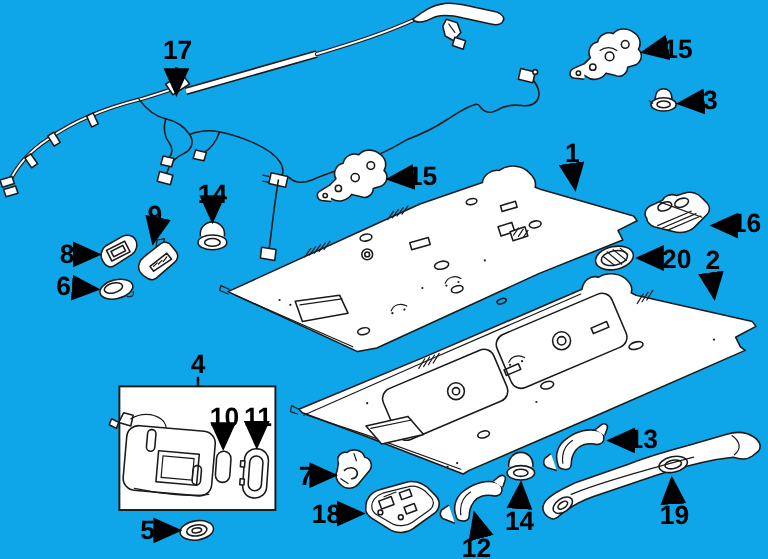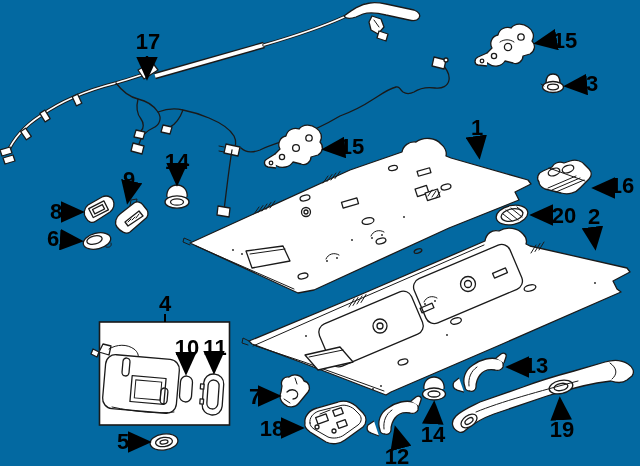--- a/index.html
+++ b/index.html
@@ -1,16 +1,16 @@
 <!DOCTYPE html>
 <html><head>
 <meta charset="utf-8">
 <style>
   html,body{margin:0;padding:0;background:#ffffff;}
-  .stage{width:640px;height:466px;position:relative;background:#0369a1;overflow:hidden;}
+  .stage{width:640px;height:466px;position:relative;background:#0ea5e9;overflow:hidden;}
   svg{display:block;}
   .ln{fill:none;stroke:#1a1a1a;stroke-width:1.3;stroke-linecap:round;stroke-linejoin:round;}
   .fw{fill:#ffffff;stroke:#1a1a1a;stroke-width:1.3;stroke-linejoin:round;}
   .thin{fill:none;stroke:#1a1a1a;stroke-width:1;stroke-linecap:round;}
   .tubeO{fill:none;stroke:#1a1a1a;stroke-width:3.4;stroke-linecap:round;}
   .tubeI{fill:none;stroke:#ffffff;stroke-width:1.6;stroke-linecap:round;}
   .condO{fill:none;stroke:#1a1a1a;stroke-width:6.5;stroke-linecap:butt;}
   .condI{fill:none;stroke:#ffffff;stroke-width:3.8;stroke-linecap:butt;}
   .dot{fill:#1a1a1a;stroke:none;}
   .leader{stroke:#000000;stroke-width:2.4;fill:none;}

